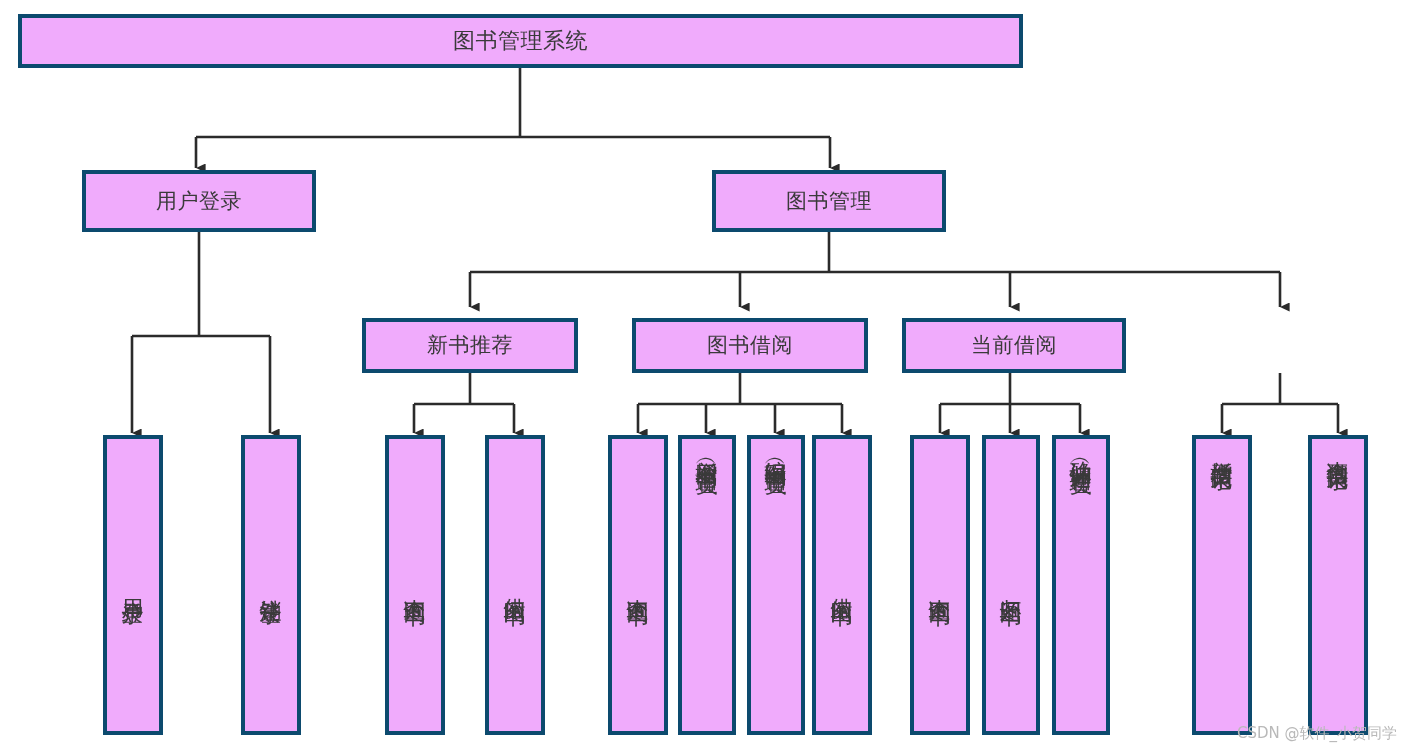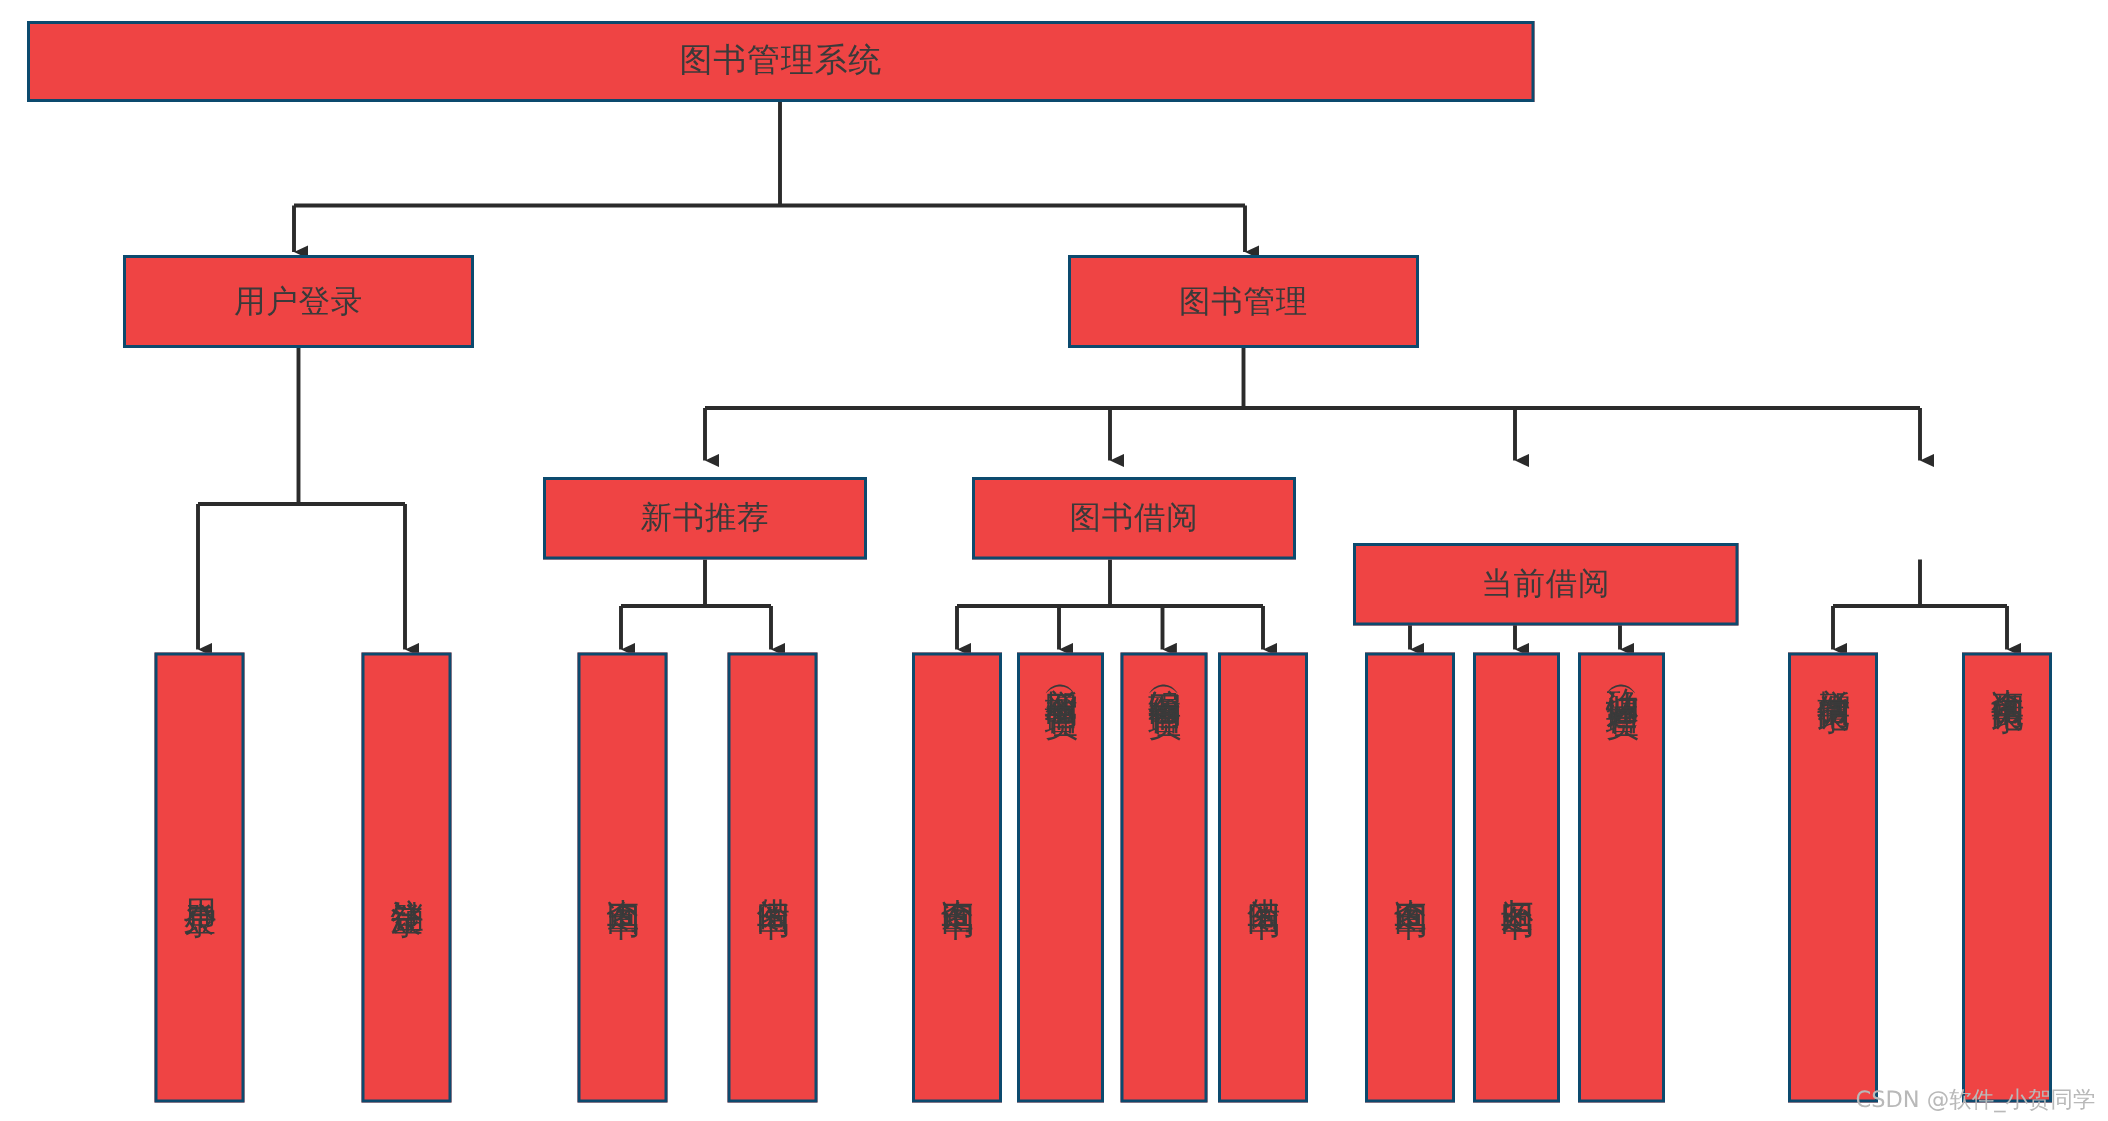--- a/index.html
+++ b/index.html
@@ -26,22 +26,22 @@
     position: absolute;
     left: 0;
     top: 0;
     width: 1405px;
     height: 747px;
     pointer-events: none;
   }
   .node {
     position: absolute;
     box-sizing: border-box;
-    background: #ef4444;
-    border: 2px solid #0c4a6e;
+    background: #f0abfc;
+    border: 4px solid #0c4a6e;
     display: flex;
     align-items: center;
     justify-content: center;
     overflow: hidden;
   }
   .node .label {
     color: #3a3a3a;
     letter-spacing: 0.5px;
     line-height: 1.18;
     text-align: center;
@@ -148,25 +148,25 @@
   </div>
 
   <div class="node horiz" style="left:362px; top:318px; width:216px; height:55px;">
     <span class="label">新书推荐</span>
   </div>
 
   <div class="node horiz" style="left:712px; top:170px; width:234px; height:62px;">
     <span class="label">图书管理</span>
   </div>
 
-  <div class="node horiz" style="left:648px; top:318px; width:216px; height:55px;">
+  <div class="node horiz" style="left:632px; top:318px; width:236px; height:55px;">
     <span class="label">图书借阅</span>
   </div>
 
-  <div class="node horiz" style="left:902px; top:318px; width:257px; height:55px;margin-top:44px;">
+  <div class="node horiz" style="left:902px; top:318px; width:224px; height:55px;">
     <span class="label">当前借阅</span>
   </div>
 
 
   <div class="node vert short" style="left:103px; top:435px; width:60px; height:300px;">
     <span class="label">用户登录</span>
   </div>
 
   <div class="node vert short" style="left:241px; top:435px; width:60px; height:300px;">
     <span class="label">注销登录</span>

